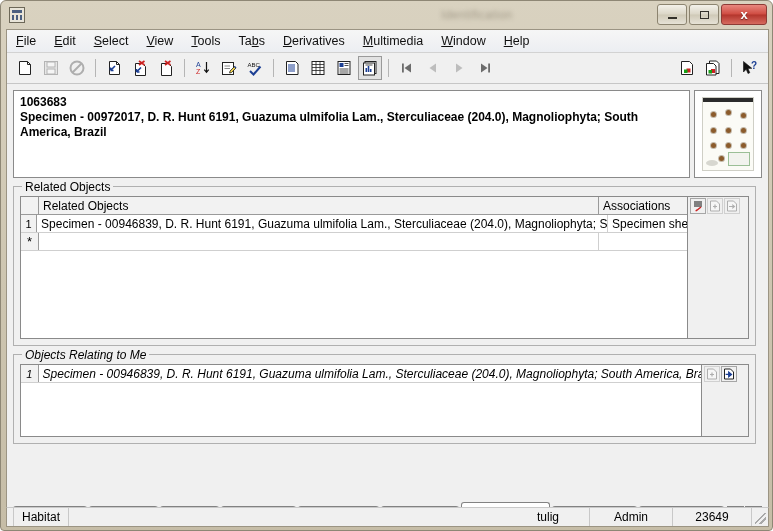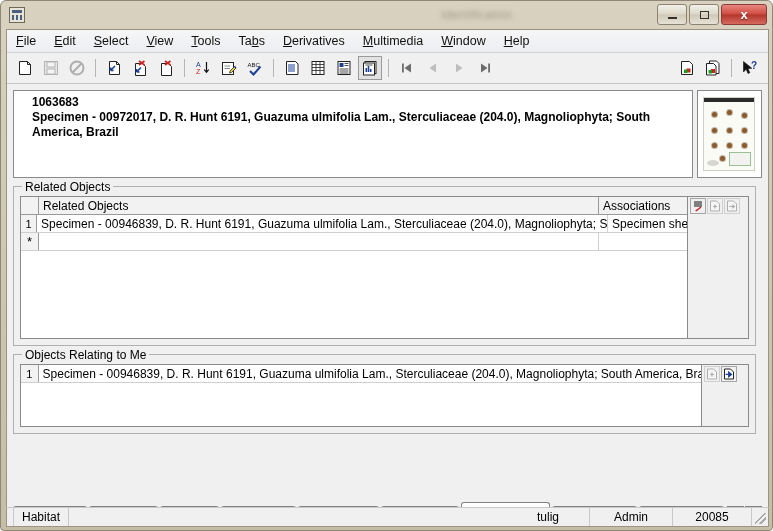--- a/index.html
+++ b/index.html
@@ -136,21 +136,21 @@
     margin: 6px 6px 0 6px;
     display: flex;
     flex: 0 0 auto;
   }
   #record-text {
     flex: 1 1 auto;
     height: 88px;
     background: #ffffff;
     border: 1px solid #8a8a8a;
     box-sizing: border-box;
-    padding: 4px 18px;
+    padding: 4px 6px;
     font-size: 12px;
     color: #000;
     font-weight: bold;
     line-height: 15px;
     overflow: hidden;
   }
   #record-thumb-wrap {
     width: 72px; height: 88px;
     margin-left: 4px;
     background: #ffffff;
@@ -194,21 +194,21 @@
     position: relative;
     box-sizing: border-box;
   }
   .groupbox > .legend {
     position: absolute; top: -7px; left: 8px;
     background: #f0f0f0;
     padding: 0 3px;
     font-size: 12px; color: #000;
   }
   #related-objects { height: 160px; }
-  #objects-relating { height: 80px; }
+  #objects-relating { height: 90px; font-style: italic; }
   .gb-inner {
     position: absolute; left: 6px; right: 6px; top: 9px; bottom: 6px;
     background: #ffffff;
     border: 1px solid #8a8a8a;
     box-sizing: border-box;
     display: flex;
   }
   .grid {
     flex: 1 1 auto;
     display: flex; flex-direction: column;
@@ -699,17 +699,17 @@
       </div>
     </div>
 
   </div>
 
   <div id="statusbar">
     <div class="sb-cell sb-first">Habitat</div>
     <div class="sb-cell sb-grow">Object 1 of 1</div>
     <div class="sb-cell sb-right" style="width:66px;">tulig</div>
     <div class="sb-cell sb-right" style="width:66px;">Admin</div>
-    <div class="sb-cell sb-right" style="width:62px;">20085</div>
+    <div class="sb-cell sb-right" style="width:62px;">23649</div>
     <div class="sb-cell" id="sb-grip" style="border-right:none;padding:0;"></div>
   </div>
 
 </div>
 
 </body></html>

